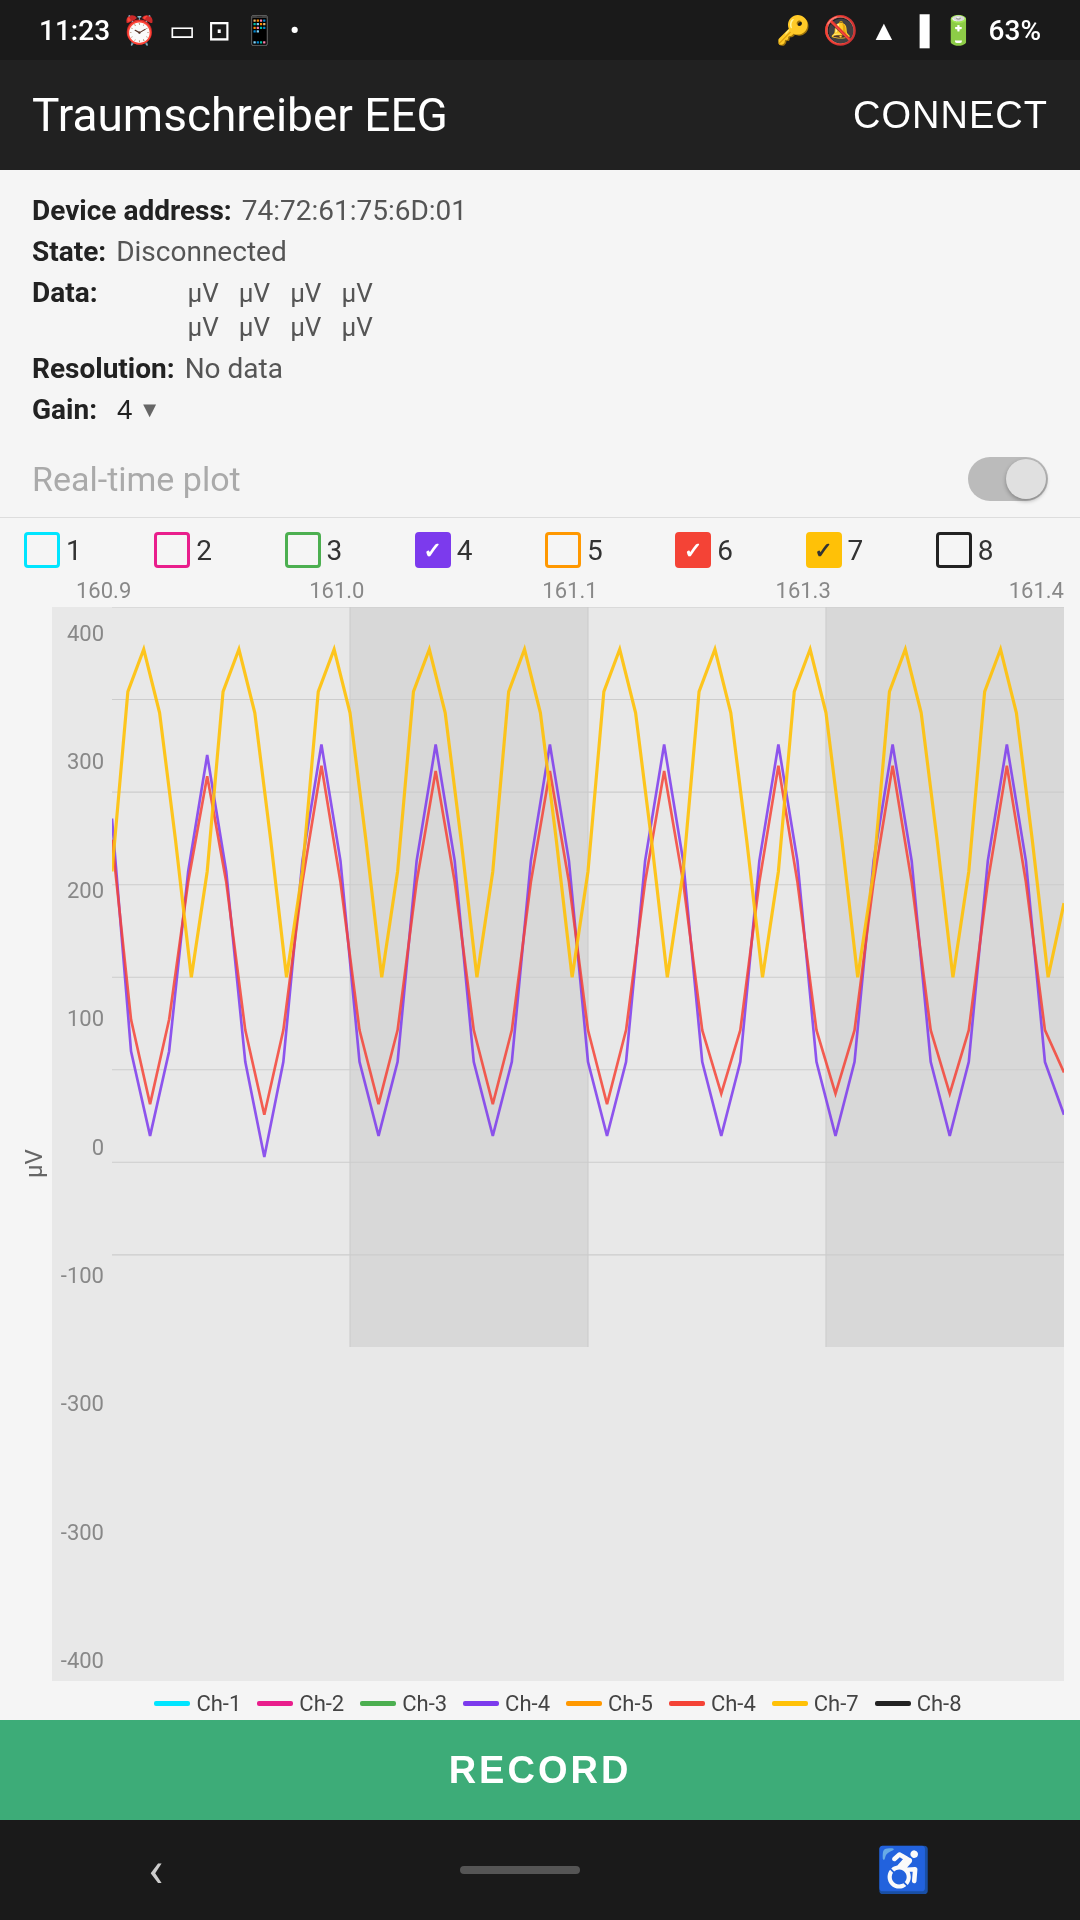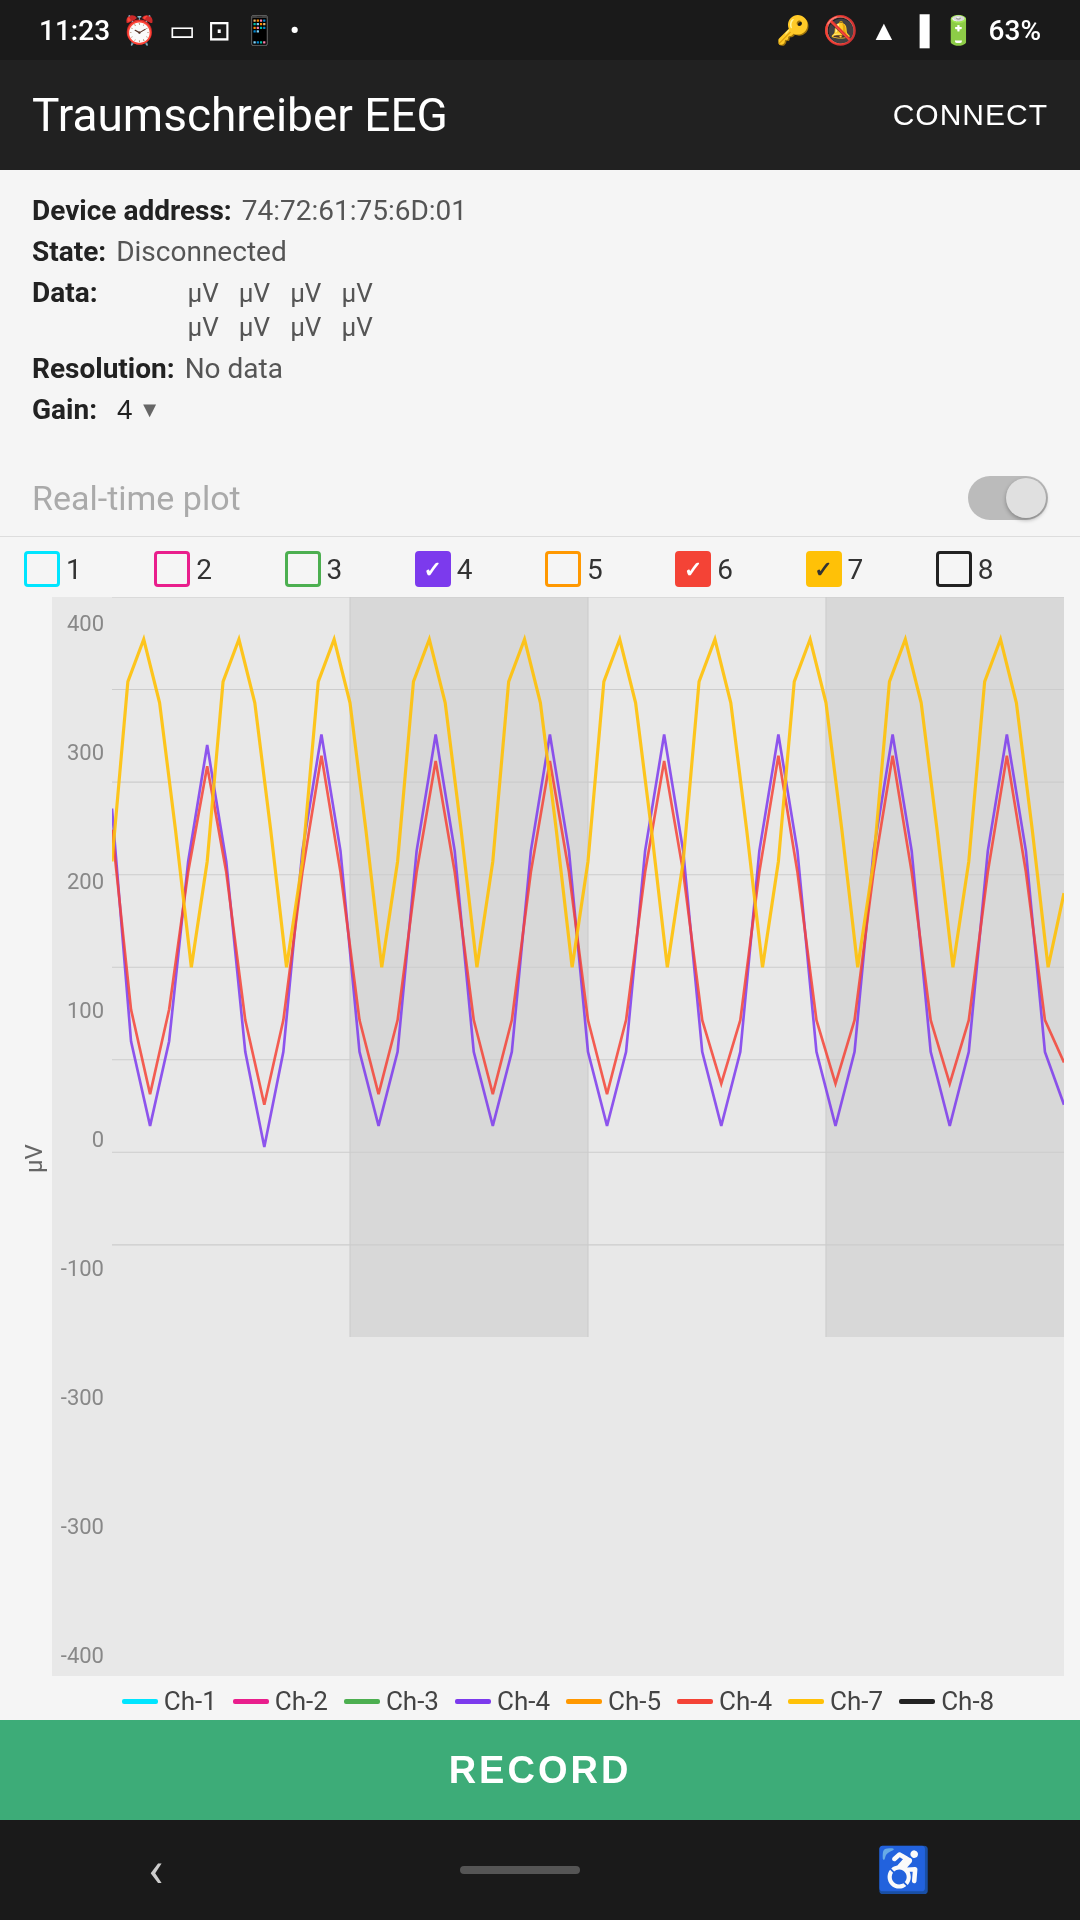--- a/index.html
+++ b/index.html
@@ -37,21 +37,21 @@
       align-items: center;
       justify-content: space-between;
       padding: 0 32px;
     }
     #app-title {
       font-size: 46px;
       font-weight: 400;
       color: white;
     }
     #connect-button {
-      font-size: 30px;
+      font-size: 38px;
       font-weight: 500;
       color: white;
       background: none;
       border: none;
       cursor: pointer;
       letter-spacing: 1px;
     }
 
     
     #info-section {
@@ -82,21 +82,21 @@
     }
     .data-cell {
       font-size: 26px;
       color: #555;
       text-align: left;
       padding: 2px 0;
     }
     .gain-row {
       display: flex;
       align-items: flex-end;
-      margin-bottom: 24px;
+      margin-bottom: 5px;
       font-size: 28px;
     }
     .gain-dropdown {
       display: flex;
       align-items: center;
       margin-left: 10px;
       cursor: pointer;
       background: none;
       border: none;
       font-size: 28px;
@@ -252,21 +252,21 @@
       display: flex;
       justify-content: center;
       gap: 16px;
       padding: 10px 0 4px 0;
       flex-wrap: wrap;
     }
     .legend-item {
       display: flex;
       align-items: center;
       gap: 6px;
-      font-size: 26px;
+      font-size: 22px;
       color: #444;
     }
     .legend-line {
       width: 36px;
       height: 5px;
       border-radius: 2px;
     }
     #x-axis-title {
       text-align: center;
       font-size: 24px;
@@ -426,20 +426,27 @@
     <span class="ch-label">7</span>
   </div>
   <div class="channel-item">
     <div class="ch-checkbox black"></div>
     <span class="ch-label">8</span>
   </div>
 </div>
 
 <div id="chart-container">
 
+  <div id="x-axis-labels">
+    <span>160.9</span>
+    <span>161.0</span>
+    <span>161.1</span>
+    <span>161.3</span>
+    <span>161.4</span>
+  </div>
 
   <div id="chart-wrapper">
     <div id="y-axis-label">μV</div>
     <div id="chart-inner">
       <div id="chart-area" style="height: 700px;">
 
         <div id="y-labels">
           <span class="y-label">400</span>
           <span class="y-label">300</span>
           <span class="y-label">200</span>

